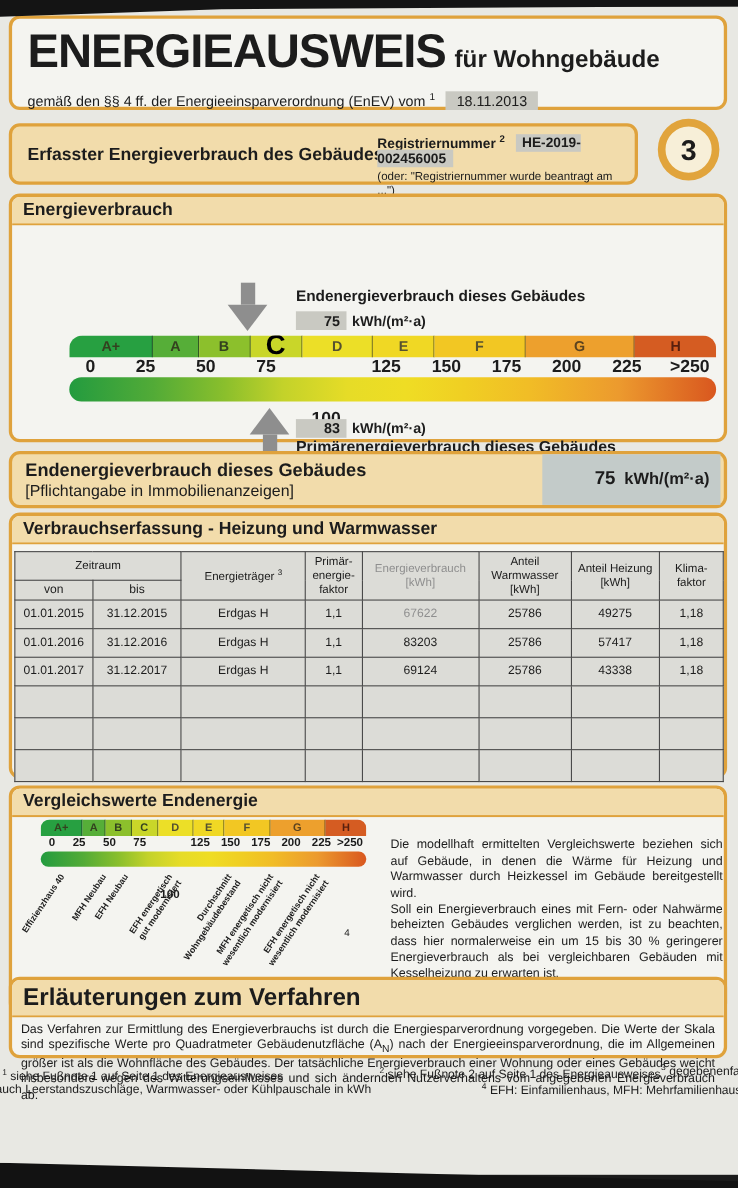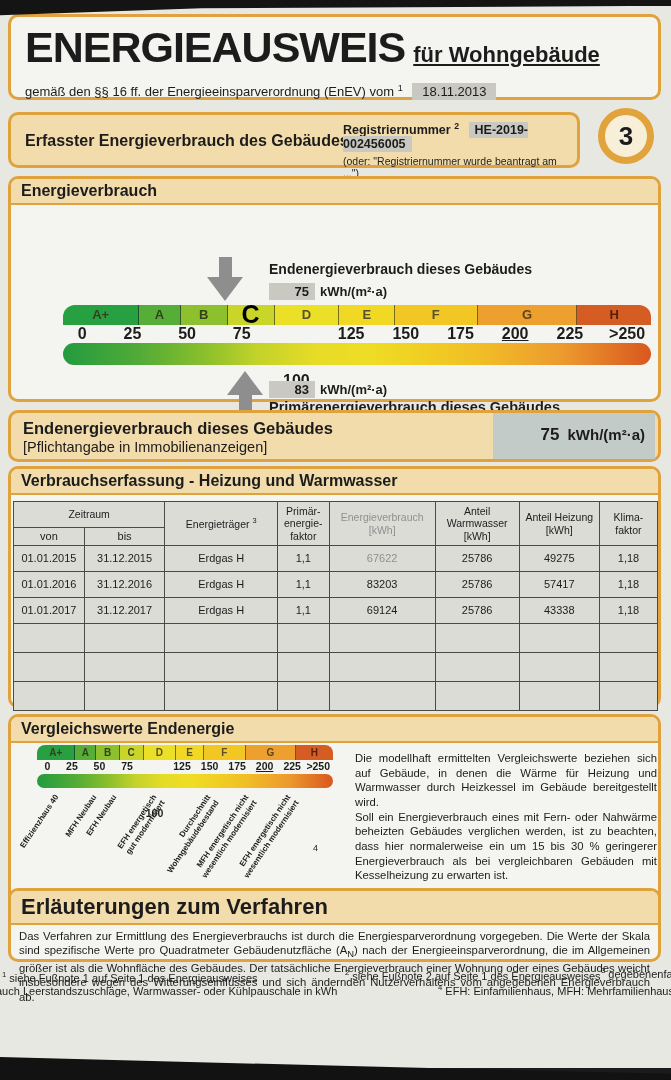--- a/index.html
+++ b/index.html
@@ -14,21 +14,21 @@
 
   .obox{position:absolute;border:3px solid #dfa23c;border-radius:10px;background:#f4f4f0;}
   .tanbox{background:#f2dcab;}
   .band-header{background:#f2dcab;border-bottom:2px solid #dfa23c;border-radius:7px 7px 0 0;
                padding:3px 10px;font-weight:bold;font-size:16px;}
 
   
   .box-title{left:8px;top:14px;width:653px;height:86px;}
   .main-title{position:absolute;left:14px;top:6px;white-space:nowrap;}
   .main-title .big{font-size:43px;font-weight:bold;letter-spacing:-1px;}
-  .main-title .suffix{font-size:22px;font-weight:bold;margin-left:8px;text-decoration:underline;}
+  .main-title .suffix{font-size:22px;font-weight:bold;margin-left:8px;}
   .law-line{position:absolute;left:14px;top:66px;font-size:13px;}
   .date-box{background:#c9c9c2;padding:1px 10px;margin-left:6px;font-size:13px;}
 
   
   .box-erfasst{left:8px;top:112px;width:572px;height:56px;}
   .erfasst-title{position:absolute;left:14px;top:17px;font-size:16px;font-weight:bold;}
   .reg-block{position:absolute;left:332px;top:6px;width:232px;}
   .reg-row{font-size:12.5px;font-weight:bold;}
   .reg-value{background:#c9c9c2;padding:1px 6px;margin-left:6px;font-size:12.5px;}
   .reg-alt{font-size:10.5px;margin-top:4px;font-weight:normal;}
@@ -68,21 +68,21 @@
   .seg-6{width:14%;background:#f2c723;color:#555130;}
   .seg-7{width:17%;background:#eda02d;color:#5c431f;}
   .seg-8{width:12.5%;background:#d55c22;color:#571f0e;}
   .lg-letters .seg{font-size:13px;line-height:20px;}
   .lg-letters .seg-3{font-size:25px;font-weight:800;color:#000;line-height:19px;}
   .ticks{position:absolute;font-weight:bold;}
   .lg-ticks{left:52px;top:120px;width:588px;height:18px;font-size:16px;}
   .tick{position:absolute;transform:translateX(-50%);white-space:nowrap;}
   .t0{left:2.5%;transform:none;}
   .t1{left:11.8%;}.t2{left:21.1%;}.t3{left:30.4%;}.t4{left:39.7%;margin-top:47px;}.t5{left:49%;}
-  .t6{left:58.3%;}.t7{left:67.6%;}.t8{left:76.9%;text-decoration:underline;}.t9{left:86.2%;}
+  .t6{left:58.3%;}.t7{left:67.6%;}.t8{left:76.9%;}.t9{left:86.2%;}
   .t10{left:99%;transform:translateX(-100%);}
   .grad-bar{position:absolute;border-radius:12px;
     background:linear-gradient(90deg,#239b3f 0%,#52ab37 13%,#8abf2c 24%,#c3d22a 33%,#e6dc27 43%,#efdd24 52%,#f0cf23 61%,#f1bd26 71%,#ec9a2e 85%,#d9571f 100%);}
   .lg-grad{left:52px;top:138px;width:588px;height:22px;}
 
   
   .box-pflicht{left:8px;top:410px;width:653px;height:52px;}
   .pflicht-l1{position:absolute;left:12px;top:6px;font-size:16.5px;font-weight:bold;}
   .pflicht-l2{position:absolute;left:12px;top:26px;font-size:14.5px;}
   .pflicht-value{position:absolute;right:3px;top:0;height:46px;width:162px;background:#c3cbc9;
@@ -105,21 +105,21 @@
   .box-vergleich{left:8px;top:714px;width:653px;height:208px;}
   .sm-letters{left:26px;top:28px;width:296px;height:15px;border-radius:8px 8px 0 0;}
   .sm-letters .seg{font-size:10px;line-height:15px;}
   .sm-ticks{left:26px;top:43px;width:296px;height:13px;font-size:10.5px;}
   .sm-grad{left:26px;top:57px;width:296px;height:14px;border-radius:8px;}
   .vlabel{position:absolute;width:110px;top:76px;text-align:right;font-size:8px;font-weight:bold;
           line-height:1.2;white-space:pre-line;transform:rotate(-56deg);transform-origin:100% 0;}
   .vl0{left:-68px;}.vl1{left:-30px;}.vl2{left:-10px;}.vl3{left:30px;}
   .vl4{left:84px;}.vl5{left:122px;}.vl6{left:164px;}
   .vfn{position:absolute;left:302px;top:126px;font-size:9px;}
-  .v-para{position:absolute;left:344px;top:34px;width:302px;font-size:11.3px;line-height:1.3;
+  .v-para{position:absolute;left:344px;top:44px;width:302px;font-size:11.3px;line-height:1.3;
           white-space:pre-line;text-align:justify;}
 
   
   .box-erl{left:8px;top:888px;width:653px;height:74px;}
   .box-erl .band-header{font-size:22px;}
   .erl-para{padding:4px 8px;font-size:11.3px;line-height:1.28;text-align:justify;}
 
   
   .footnotes{position:absolute;left:0;top:966px;width:671px;height:60px;font-size:11px;}
   .fn{position:absolute;white-space:nowrap;}
@@ -134,21 +134,21 @@
 <body>
 
 <div class="stage">
   <div class="paper"></div>
 
   <div class="obox box-title">
     <div class="main-title">
       <span class="big">ENERGIEAUSWEIS</span><span class="suffix">für Wohngebäude</span>
     </div>
     <div class="law-line">
-      <span>gemäß den §§ 16 ff. der Energieeinsparverordnung (EnEV) vom</span>
+      <span>gemäß den §§ 4 ff. der Energieeinsparverordnung (EnEV) vom</span>
       <sup>1</sup>
       <span class="date-box">18.11.2013</span>
     </div>
   </div>
 
   <div class="obox tanbox box-erfasst">
     <div class="erfasst-title">Erfasster Energieverbrauch des Gebäudes</div>
     <div class="reg-block">
       <div class="reg-row">
         <span>Registriernummer</span>

